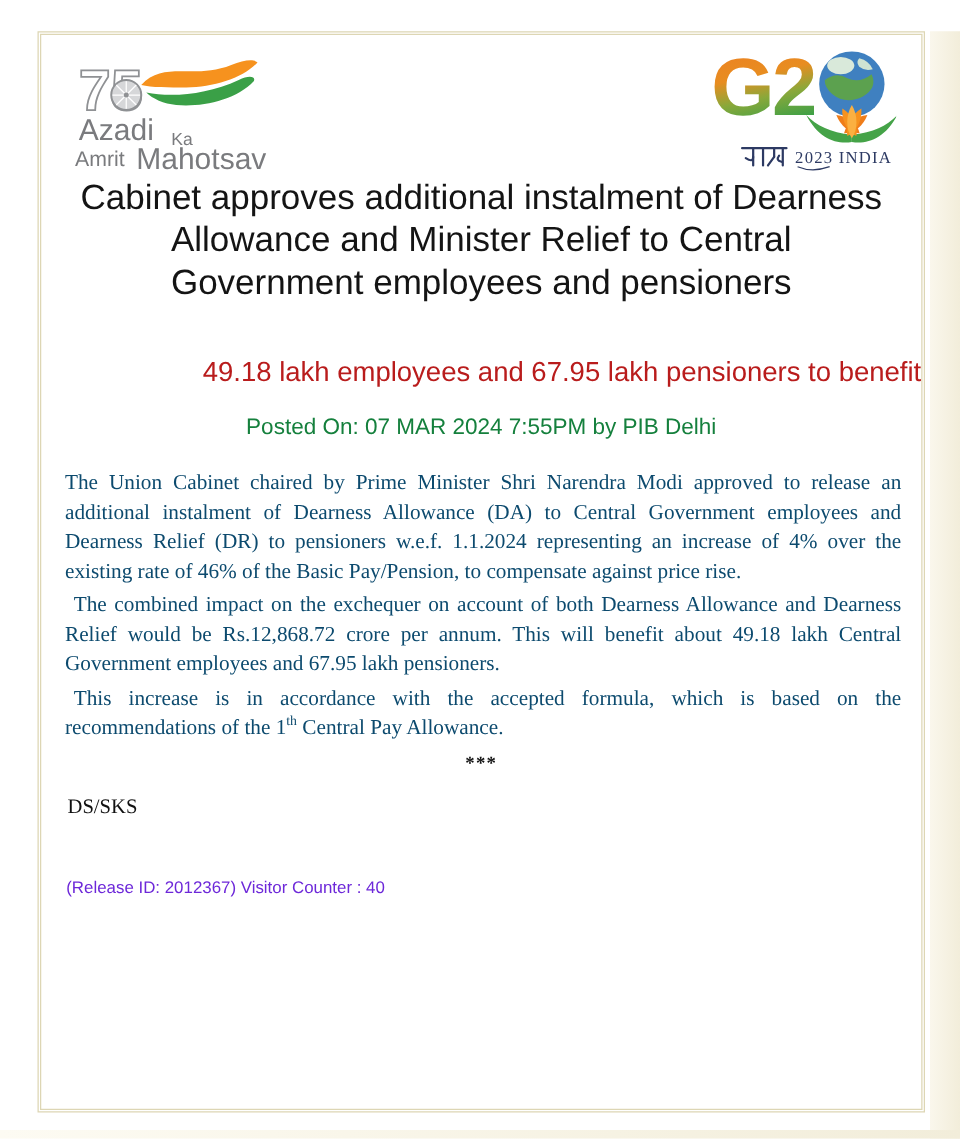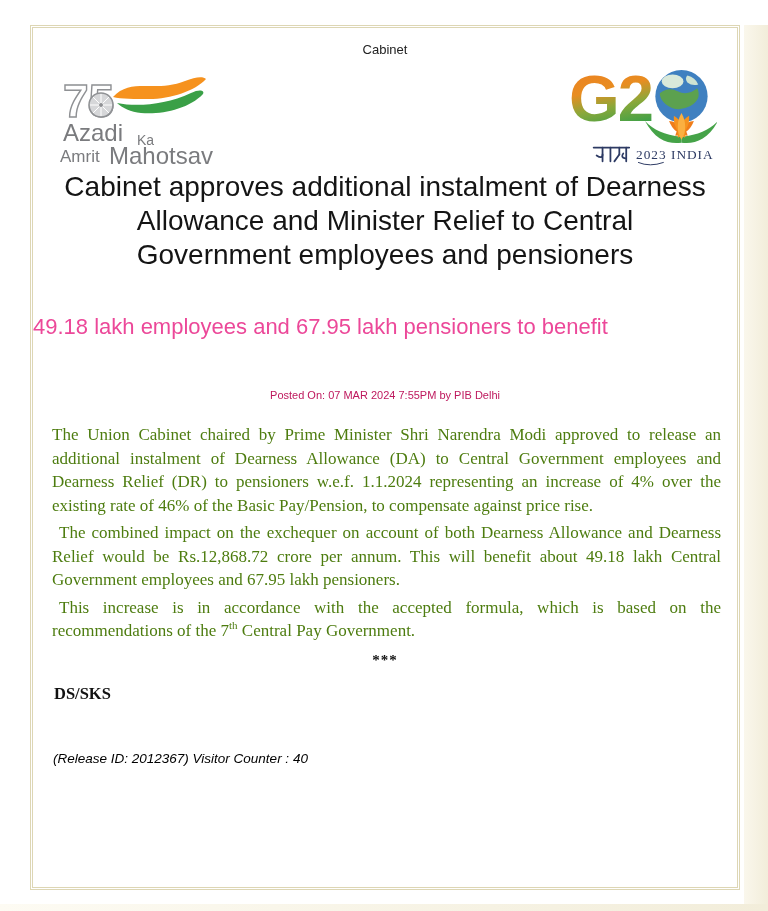--- a/index.html
+++ b/index.html
@@ -44,75 +44,73 @@
     margin:4px auto 0;
     max-width:644px;
     text-align:center;
     font-size:28px;
     font-weight:500;
     line-height:34px;
     color:#141414;
     letter-spacing:0;
   }
   .subtitle {
-    text-align:left;
+    text-align:right;
     font-size:22px;
     font-weight:400;
-    color:#ec4899;
+    color:#b91c1c;
   }
   .subtitle1 { margin-top:42px; }
   .subtitle2 { margin-top:31px; }
   .posted {
     text-align:center;
-    margin-top:49px;
-    font-size:11px;
-    color:#be185d;
+    margin-top:20px;
+    font-size:18px;
+    color:#15803d;
   }
   .bodytext {
     margin:22px 16px 0 19px;
     font-family:"Liberation Serif", serif;
     font-size:17px;
     line-height:23.5px;
     text-align:justify;
-    color:#4d7c0f;
+    color:#0c4a6e;
   }
   .bodytext p + p { margin-top:4px; }
   .bodytext p.indent { text-indent:7px; }
   .bodytext sup { font-size:11px; line-height:0; }
   .stars {
     text-align:center;
     margin-top:9px;
     font-family:"Liberation Serif", serif;
     font-weight:bold;
     font-size:15px;
     letter-spacing:1px;
   }
   .author {
     margin:15px 0 0 21px;
     font-family:"Liberation Serif", serif;
-    font-weight:bold;
+    font-weight:normal;
     font-size:16.5px;
     color:#111;
   }
   .footer-line {
     margin:47px 0 17px 20px;
     font-size:13.5px;
-    color:#000000;
-    font-style:italic;
+    color:#6d28d9;
   }
 </style>
 </head>
 <body>
 
 <div class="side-strip"></div>
 <div class="bottom-strip"></div>
 
 <section class="sheet">
 
-  <div class="category">Cabinet</div>
 
   <div class="logo-row">
 
     <svg class="azadi-logo" width="170" height="96" viewBox="0 0 170 96">
       <text x="6" y="46" font-size="46" font-weight="700" font-family="Liberation Sans, sans-serif" fill="#ffffff" stroke="#8f9194" stroke-width="1.4">75</text>
       <g>
         <circle cx="44" cy="34" r="12" fill="#d6d7d9" stroke="#8f9194" stroke-width="1.6"></circle>
         <g stroke="#ffffff" stroke-width="1">
           <line x1="44" y1="23" x2="44" y2="45"></line>
           <line x1="33" y1="34" x2="55" y2="34"></line>
@@ -178,21 +176,21 @@
   <h1 class="title">Cabinet approves additional instalment of Dearness Allowance and Minister Relief to Central Government employees and pensioners</h1>
 
   <p class="subtitle subtitle1">49.18 lakh employees and 67.95 lakh pensioners to benefit</p>
 
 
   <p class="posted">Posted On: 07 MAR 2024 7:55PM by PIB Delhi</p>
 
   <div class="bodytext">
     <p>The Union Cabinet chaired by Prime Minister Shri Narendra Modi approved to release an additional instalment of Dearness Allowance (DA) to Central Government employees and Dearness Relief (DR) to pensioners w.e.f. 1.1.2024 representing an increase of 4% over the existing rate of 46% of the Basic Pay/Pension, to compensate against price rise.</p>
     <p class="indent">The combined impact on the exchequer on account of both Dearness Allowance and Dearness Relief would be Rs.12,868.72 crore per annum.  This will benefit about 49.18 lakh Central Government employees and 67.95 lakh pensioners.</p>
-    <p class="indent"><span>This increase is in accordance with the accepted formula, which is based on the recommendations of the 7</span><sup>th</sup><span> Central Pay Government.</span></p>
+    <p class="indent"><span>This increase is in accordance with the accepted formula, which is based on the recommendations of the 1</span><sup>th</sup><span> Central Pay Allowance.</span></p>
   </div>
 
   <p class="stars">***</p>
 
   <p class="author">DS/SKS</p>
 
   <p class="footer-line">(Release ID: 2012367) Visitor Counter : 40</p>
 
 </section>
 

